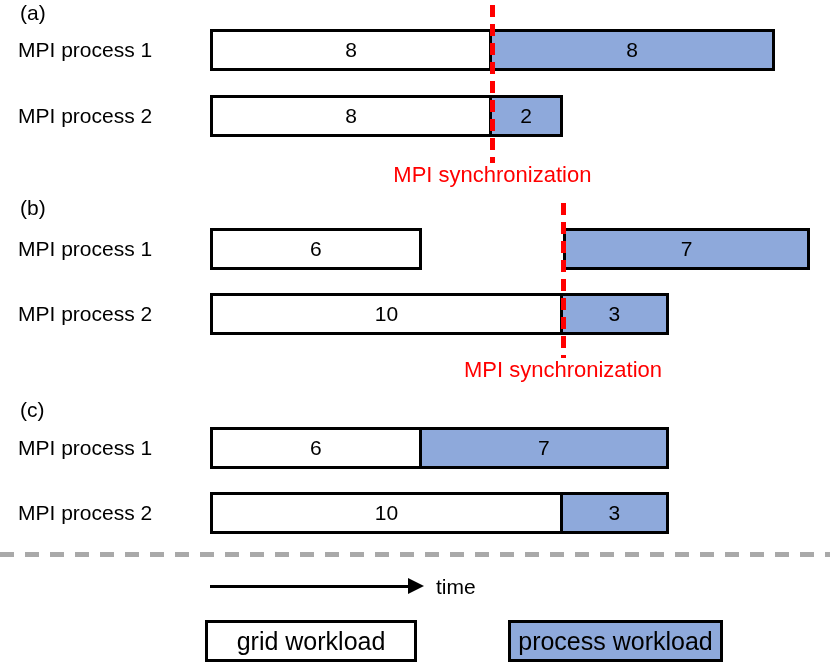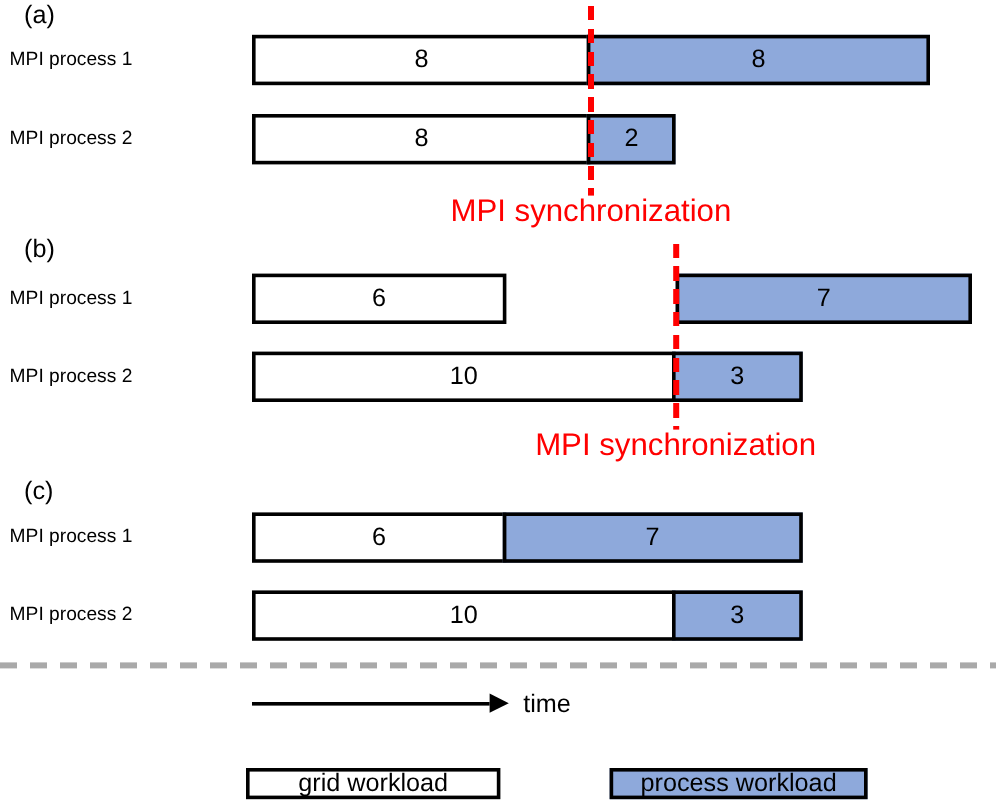--- a/index.html
+++ b/index.html
@@ -8,22 +8,22 @@
   html,body{margin:0;padding:0;background:#ffffff;}
   .fig{
     position:relative; width:830px; height:668px; background:#ffffff; overflow:hidden;
     font-family:"Liberation Sans", sans-serif; color:#000;
   }
   
   .pl{position:absolute; left:20px; font-size:21px; line-height:24px;}
   .pl-a{top:1px;} .pl-b{top:196px;} .pl-c{top:398px;}
   
   .row-label{
-    position:absolute; left:8px; height:42px; display:flex; align-items:center;
-    font-size:16px; white-space:nowrap;
+    position:absolute; left:18px; height:42px; display:flex; align-items:center;
+    font-size:21px; white-space:nowrap;
   }
   
   .bar{position:absolute; left:210px; width:620px; height:42px;}
   .y-a1{top:29px;} .y-a2{top:95px;}
   .y-b1{top:228px;} .y-b2{top:293px;}
   .y-c1{top:427px;} .y-c2{top:492px;}
   
   .seg{
     position:absolute; top:0; height:42px; box-sizing:border-box;
     border:3px solid var(--border);
@@ -35,42 +35,42 @@
   
   .sync-line{
     position:absolute; width:5px; z-index:6;
     background:repeating-linear-gradient(to bottom, var(--red) 0 12px, transparent 12px 19px);
   }
   .sl-a{top:5px; height:158px;}
   .sl-b{top:203px; height:155px;}
   
   .sync-label{
     position:absolute; width:320px; text-align:center; color:var(--red);
-    font-size:26px; line-height:24px; white-space:nowrap; z-index:6;
+    font-size:22px; line-height:24px; white-space:nowrap; z-index:6;
   }
   .stl-a{top:163px;}
   .stl-b{top:358px;}
   
   .divider{
     position:absolute; top:552px; left:0; width:830px; height:5px;
     background:repeating-linear-gradient(to right, var(--gray) 0 14px, transparent 14px 25px);
   }
   
   .arrow-shaft{position:absolute; left:210px; top:585px; width:198px; height:3px; background:#000;}
   .arrow-head{
     position:absolute; left:408px; top:578px; width:0; height:0;
     border-left:16px solid #000; border-top:8px solid transparent; border-bottom:8px solid transparent;
   }
   .time-label{position:absolute; left:436px; top:575px; font-size:21px; line-height:24px;text-align:right;}
   
   .legend-box{
-    position:absolute; top:640px; height:26px; box-sizing:border-box;
+    position:absolute; top:620px; height:42px; box-sizing:border-box;
     border:3px solid var(--border);
     display:flex; align-items:center; justify-content:center;
-    font-size:21px; white-space:nowrap;
+    font-size:25px; white-space:nowrap;
   }
   .legend-grid{left:205px; width:212px; background:var(--grid);}
   .legend-particle{left:508px; width:215px; background:var(--particle);}
 </style>
 </head>
 <body>
 
 <div class="fig">
 
   <div class="pl pl-a">(a)</div>

